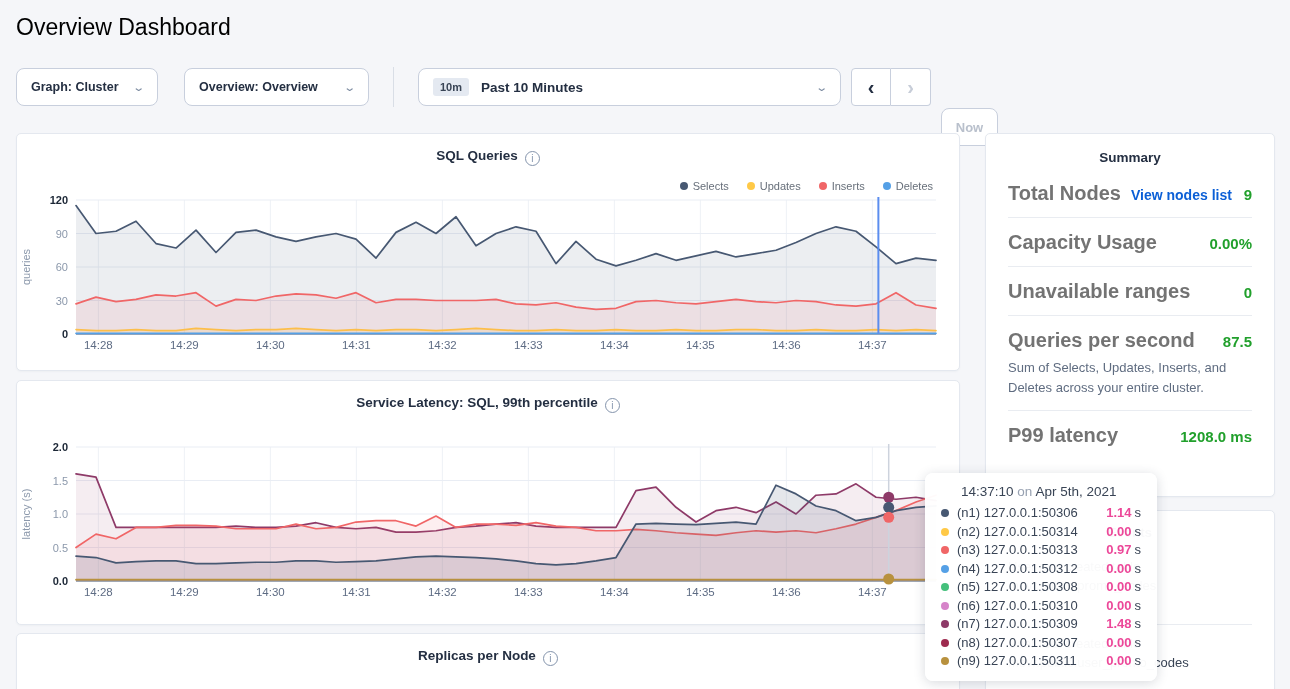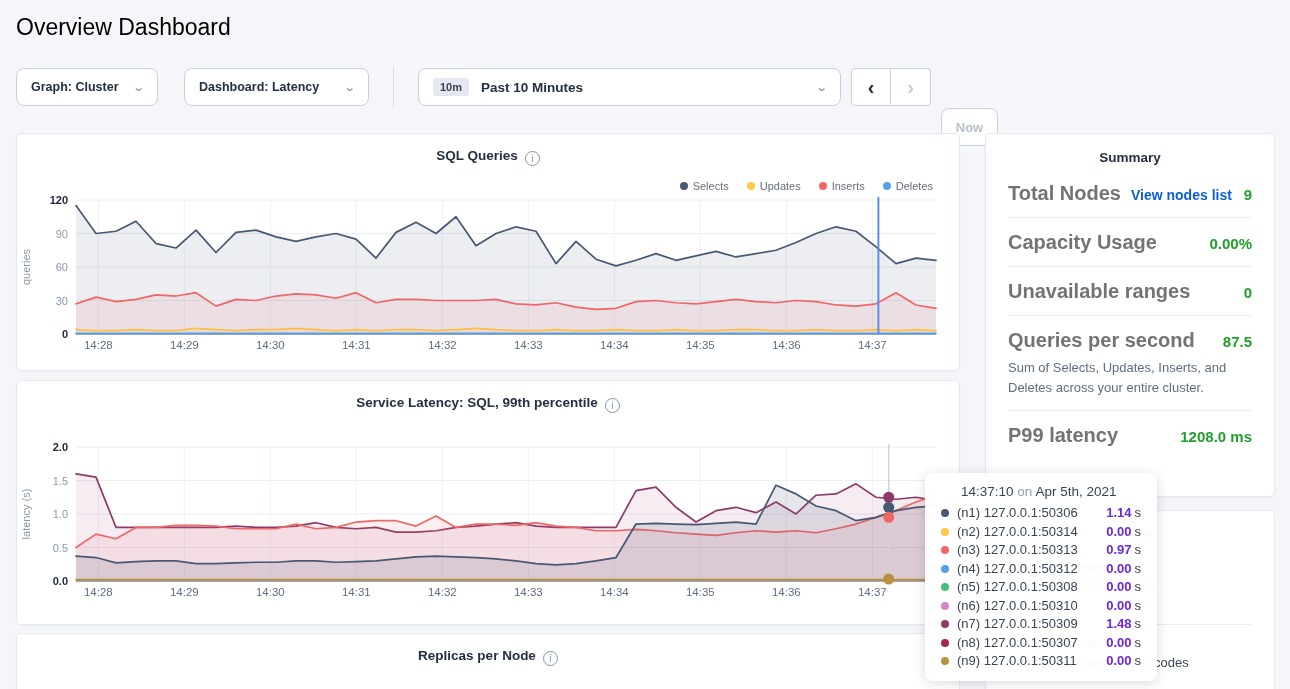--- a/index.html
+++ b/index.html
@@ -62,34 +62,34 @@
   .event-item:last-child { border-bottom:none; padding-top:10px; }
 
   
   .tooltip { left:925px; top:473px; width:232px; background:rgba(255,255,255,0.97);
     border-radius:8px; box-shadow:0 2px 12px rgba(40,50,70,0.18); padding:11px 16px 10px 16px; z-index:50; }
   .tt-head { font-size:13.5px; color:#394455; margin-bottom:5px;margin-left:20px; }
   .tt-head .on { color:#97a1b1; }
   .tt-row { display:flex; align-items:center; font-size:13px; color:#394455; line-height:18.5px; }
   .tt-dot { width:8px; height:8px; border-radius:50%; margin-right:8px; flex:none; }
   .tt-label { flex:1; }
-  .tt-val { font-weight:700; color:#6d28d9; }
+  .tt-val { font-weight:700; color:#ec4899; }
   .tt-unit { color:#394455; font-weight:400; margin-left:3px; }
 </style>
 </head>
 <body>
 
 <h1 class="abs page-title">Overview Dashboard</h1>
 
 <div class="abs btn drop1">
   <span>Graph: Cluster</span>
   <span class="chev">⌄</span>
 </div>
 <div class="abs btn drop2">
-  <span>Dashboard: Latency</span>
+  <span>Overview: Overview</span>
   <span class="chev">⌄</span>
 </div>
 <div class="abs vdiv"></div>
 <div class="abs btn timesel">
   <span class="badge10m">10m</span>
   <span class="timelabel">Past 10 Minutes</span>
   <span class="chev">⌄</span>
 </div>
 <div class="abs arrows">
   <div class="arrowbtn prev">‹</div>

